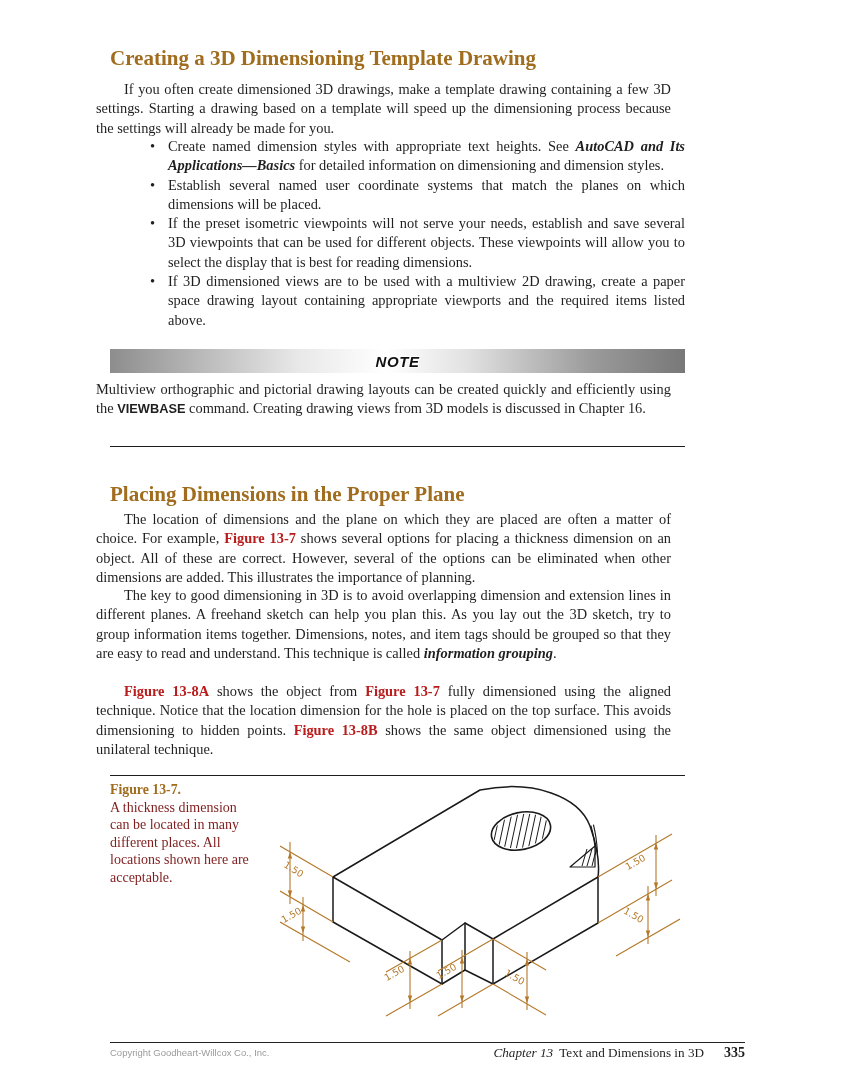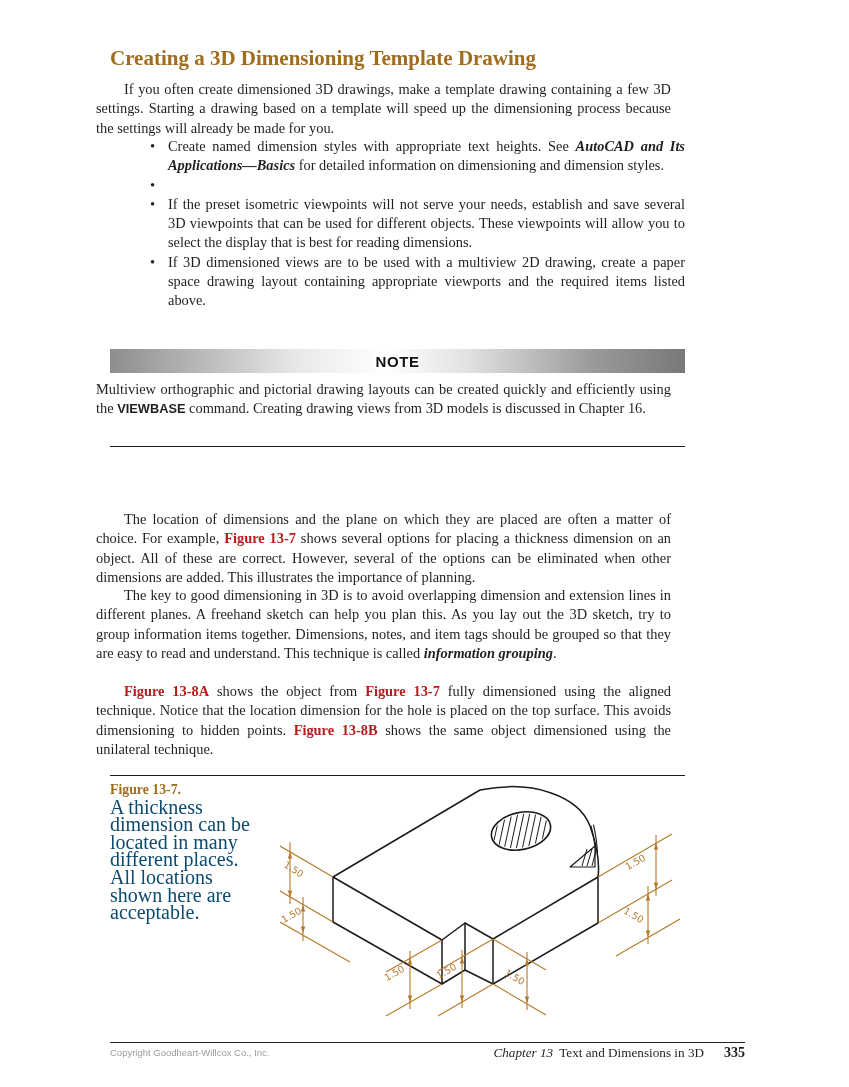--- a/index.html
+++ b/index.html
@@ -9,28 +9,28 @@
         font-size:21px;font-weight:bold;color:#a06c1e;font-family:"Liberation Serif",serif;}
   .body-p{position:absolute;left:96px;width:575px;margin:0;
         font-size:14.4px;line-height:19.3px;text-align:justify;}
   .indent{text-indent:28px;}
   .bullets{position:absolute;left:110px;width:575px;top:137px;}
   .bullet{display:flex;}
   .bullet .marker{flex:0 0 18px;margin-left:40px;font-size:14.4px;line-height:19.3px;}
   .bullet .btext{flex:1;font-size:14.4px;line-height:19.3px;text-align:justify;}
   .notebar{position:absolute;left:110px;width:575px;top:349px;height:24px;
         background:linear-gradient(to right,#8d8d8d 0%,#e9e9e9 33%,#ffffff 48%,#e2e2e2 62%,#9a9a9a 84%,#787878 100%);
-        display:flex;align-items:center;justify-content:center;}
+        display:flex;align-items:center;justify-content:center;font-style:italic;}
   .notebar .notetext{font-family:"Liberation Sans","DejaVu Sans",sans-serif;font-weight:bold;
         font-size:15px;letter-spacing:.6px;color:#111;
         text-shadow:-1px -1px 0 #fff,1px -1px 0 #fff,-1px 1px 0 #fff,1px 1px 0 #fff,0 0 2px #fff;}
   .rule{position:absolute;left:110px;width:575px;height:0;border-top:1.6px solid #1c1c1c;}
   .caption{position:absolute;left:110px;top:781px;width:150px;}
   .cap-label{font-weight:bold;color:#a06c1e;font-size:13.8px;line-height:17.6px;}
-  .cap-text{font-size:20px;line-height:17.6px;color:#0c4a6e;width:146px;}
+  .cap-text{font-size:14px;line-height:17.6px;color:#7f1d1d;width:146px;}
   .figure-svg{position:absolute;left:280px;top:780px;}
   .footer-rule{position:absolute;left:110px;top:1042px;width:635px;height:0;border-top:1.4px solid #222;}
   .footer-left{position:absolute;left:110px;top:1047px;font-family:"Liberation Sans","DejaVu Sans",sans-serif;
         font-size:9.5px;color:#9b9b9b;}
   .footer-right{position:absolute;right:104px;top:1045px;font-size:13.2px;color:#1f1f1f;text-align:center;}
   .footer-right .chap-it{font-style:italic;}
   .footer-right .chap-title{margin-left:6px;}
   .footer-right .pagenum{font-weight:bold;margin-left:20px;font-size:14px;}
   .seg-bi{font-weight:bold;font-style:italic;}
   .seg-ref{font-weight:bold;color:#b91c1c;}
@@ -46,39 +46,41 @@
 
   <p class="body-p indent" style="top:80px;"><span class="seg-n">If you often create dimensioned 3D drawings, make a template drawing containing a few 3D settings. Starting a drawing based on a template will speed up the dimensioning process because the settings will already be made for you.</span></p>
 
   <div class="bullets">
     <div class="bullet">
       <span class="marker">•</span>
       <div class="btext"><span class="seg-n">Create named dimension styles with appropriate text heights. See </span><span class="seg-bi">AutoCAD and Its Applications—Basics</span><span class="seg-n"> for detailed information on dimensioning and dimension styles.</span></div>
     </div>
     <div class="bullet">
       <span class="marker">•</span>
+      <div class="btext"><span class="seg-n">Establish several named user coordinate systems that match the planes on which dimensions will be placed.</span></div>
     </div>
     <div class="bullet">
       <span class="marker">•</span>
       <div class="btext"><span class="seg-n">If the preset isometric viewpoints will not serve your needs, establish and save several 3D viewpoints that can be used for different objects. These viewpoints will allow you to select the display that is best for reading dimensions.</span></div>
     </div>
     <div class="bullet">
       <span class="marker">•</span>
       <div class="btext"><span class="seg-n">If 3D dimensioned views are to be used with a multiview 2D drawing, create a paper space drawing layout containing appropriate viewports and the required items listed above.</span></div>
     </div>
   </div>
 
   <div class="notebar">
     <span class="notetext">NOTE</span>
   </div>
 
   <p class="body-p" style="top:380px;"><span class="seg-n">Multiview orthographic and pictorial drawing layouts can be created quickly and efficiently using the </span><span class="seg-cmd">VIEWBASE</span><span class="seg-n"> command. Creating drawing views from 3D models is discussed in Chapter 16.</span></p>
 
   <div class="rule" style="top:446px;"></div>
 
+  <h1 class="head" style="top:482px;">Placing Dimensions in the Proper Plane</h1>
 
   <p class="body-p indent" style="top:510px;"><span class="seg-n">The location of dimensions and the plane on which they are placed are often a matter of choice. For example, </span><span class="seg-ref">Figure 13-7</span><span class="seg-n"> shows several options for placing a thickness dimension on an object. All of these are correct. However, several of the options can be eliminated when other dimensions are added. This illustrates the importance of planning.</span></p>
   <p class="body-p indent" style="top:586px;"><span class="seg-n">The key to good dimensioning in 3D is to avoid overlapping dimension and extension lines in different planes. A freehand sketch can help you plan this. As you lay out the 3D sketch, try to group information items together. Dimensions, notes, and item tags should be grouped so that they are easy to read and understand. This technique is called </span><span class="seg-bi">information grouping</span><span class="seg-n">.</span></p>
   <p class="body-p indent" style="top:682px;"><span class="seg-ref">Figure 13-8A</span><span class="seg-n"> shows the object from </span><span class="seg-ref">Figure 13-7</span><span class="seg-n"> fully dimensioned using the aligned technique. Notice that the location dimension for the hole is placed on the top surface. This avoids dimensioning to hidden points. </span><span class="seg-ref">Figure 13-8B</span><span class="seg-n"> shows the same object dimensioned using the unilateral technique.</span></p>
 
   <div class="rule" style="top:775px;"></div>
 
   <div class="caption">
     <div class="cap-label">Figure 13-7.</div>
     <div class="cap-text">A thickness dimension can be located in many different places. All locations shown here are acceptable.</div>

